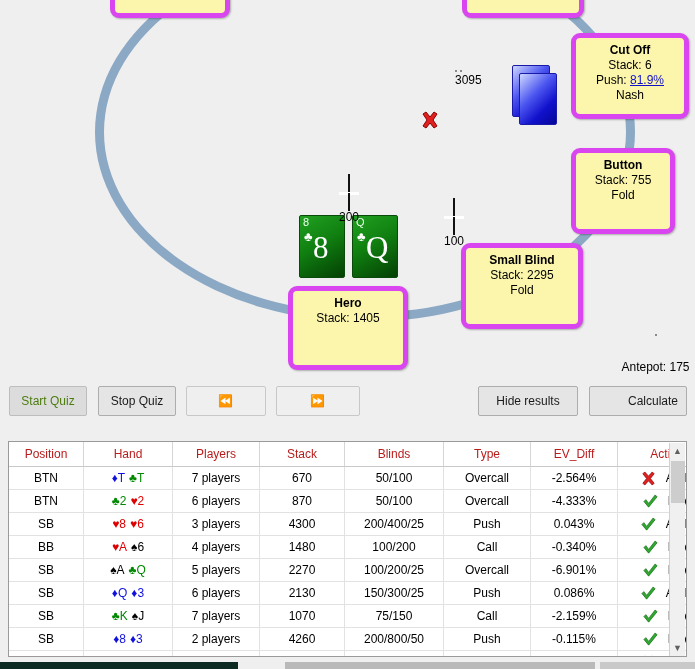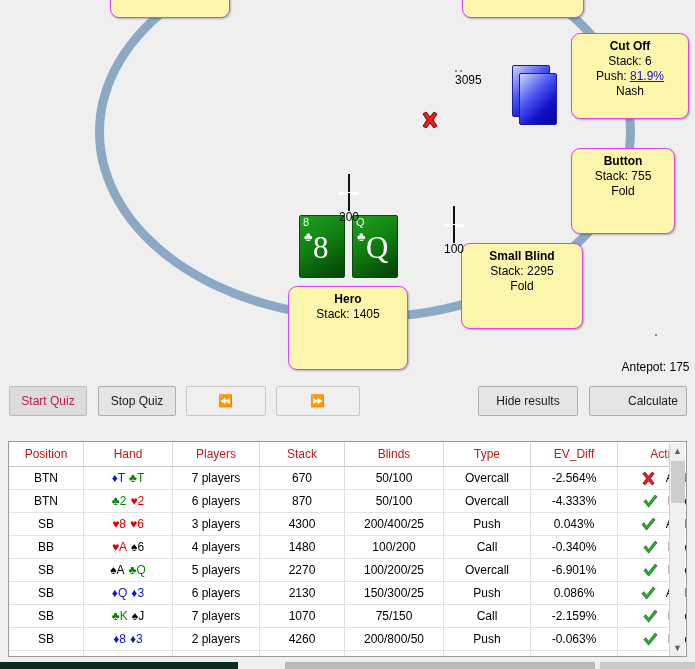--- a/index.html
+++ b/index.html
@@ -23,21 +23,21 @@
     box-sizing:border-box;
     background:transparent;
   }
   #ring-main{left:95px;top:-58px;width:540px;height:380px;}
   #ring-mask{position:absolute;left:250px;top:-70px;width:240px;height:120px;background:#efefef;}
 
   
   .seat{
     position:absolute;
     background:#fcf6ac;
-    border:1px solid #d946ef;
+    border:5px solid #d946ef;
     border-radius:9px;
     box-shadow:1px 1px 2px rgba(0,0,0,.28);
     text-align:center;
     box-sizing:border-box;
     padding-top:5px;
     line-height:15px;
     font-size:12px;
     color:#000;
   }
   .seat .nm{font-weight:bold;font-size:12px;display:block;}
@@ -82,38 +82,38 @@
   #stack-main{left:455px;top:58px;}
   #stack-ante{left:655px;top:322px;}
   #ante-label{position:absolute;left:616px;top:360px;width:79px;text-align:center;font-size:12px;color:#000;}
 
   
   .minichip{position:absolute;text-align:center;}
   .minichip .mc{width:20px;height:13px;border:2px solid #111;box-sizing:border-box;background:#111;margin:0 auto;}
   .minichip .mc i{display:block;height:3px;background:#fff;margin:2px 2px 0 2px;}
   .minichip .mv{font-size:12px;margin-top:1px;color:#000;}
   #mini-200{left:337px;top:176px;width:24px;}
-  #mini-100{left:442px;top:208px;width:24px;}
+  #mini-100{left:442px;top:200px;width:24px;}
 
   
   #scoreblock{position:absolute;left:283px;top:93px;width:160px;text-align:center;font-size:12px;line-height:14px;color:#000;}
   .allin-txt{color:#1a9b1a;}
   .fold-txt{color:#e03030;}
   .ev-neg{color:#e03030;}
   #score-x{position:absolute;left:420px;top:110px;}
 
   
   #buttonbar{position:absolute;left:0;top:381px;width:695px;height:42px;background:#efefef;}
   .btn{
     position:absolute;height:30px;top:5px;
     background:#e5e5e5;border:1px solid #adadad;border-radius:2px;
     font-family:"Liberation Sans",sans-serif;font-size:12px;color:#1a1a1a;
     text-align:center;line-height:28px;box-sizing:border-box;cursor:pointer;
   }
-  .btn.disabled{background:#dcdcdc;color:#be185d;border-color:#bdbdbd;cursor:default;}
+  .btn.disabled{background:#dcdcdc;color:#4d7c0f;border-color:#bdbdbd;cursor:default;}
   .btn.flat{background:#efefef;border-color:#c8c8c8;color:#9a9a9a;}
   #btn-start{left:9px;width:78px;}
   #btn-stop{left:98px;width:78px;}
   #btn-prev{left:186px;width:80px;}
   #btn-next{left:276px;width:84px;}
   #btn-hide{left:478px;width:100px;}
   #btn-calc{left:589px;width:98px;padding-left:30px;}
 
   
   #grid{
@@ -404,21 +404,21 @@
               </div>
             </td>
           </tr>
           <tr>
             <td class="c-pos">SB</td>
             <td class="c-hand handcell"><span class="s-d">♦8</span><span class="s-d">♦3</span></td>
             <td class="c-players">2 players</td>
             <td class="c-stack">4260</td>
             <td class="c-blinds">200/800/50</td>
             <td class="c-type">Push</td>
-            <td class="c-ev">-0.063%</td>
+            <td class="c-ev">-0.115%</td>
             <td class="c-act">
               <div class="actcell">
                 <svg class="mark" viewBox="0 0 16 16">
                   <path d="M1 8 L3 6 L6 10 L13 1 L15 3 L6 14 Z" fill="#2fa82f" stroke="#167016" stroke-width="0.8"></path>
                 </svg>
                 <span>Fold</span>
               </div>
             </td>
           </tr>
           <tr>

